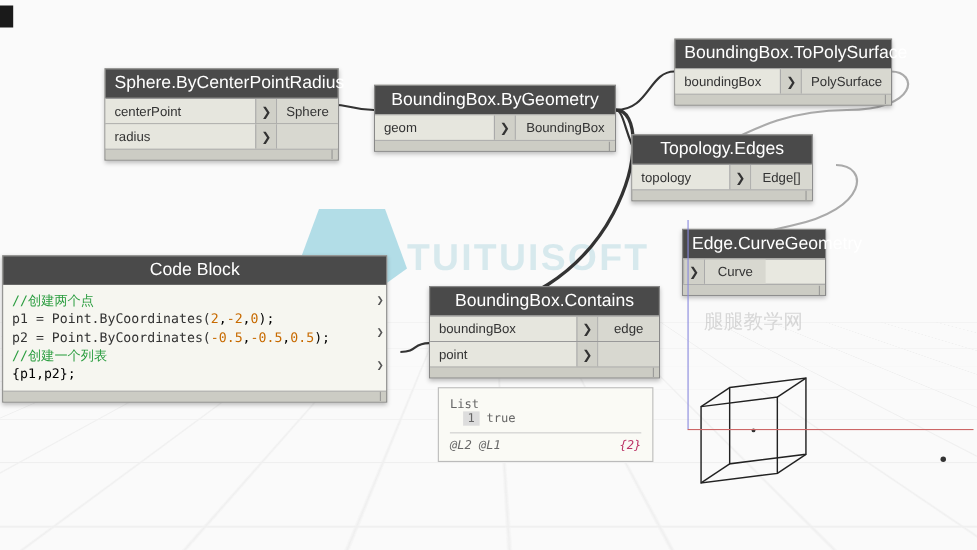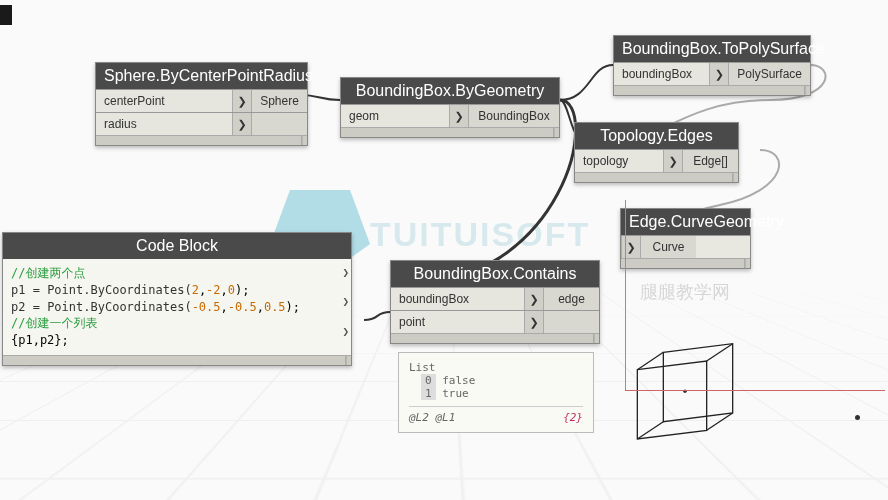--- a/index.html
+++ b/index.html
@@ -206,24 +206,20 @@
   <div class="codeblock-body"><span class="comment">//创建两个点</span>
 <span class="ident">p1 </span><span class="assign">= Point.ByCoordinates(</span><span class="num">2</span><span>,</span><span class="num">-2</span><span>,</span><span class="num">0</span><span>);</span>
 <span class="ident">p2 </span><span class="assign">= Point.ByCoordinates(</span><span class="num">-0.5</span><span>,</span><span class="num">-0.5</span><span>,</span><span class="num">0.5</span><span>);</span>
 <span class="comment">//创建一个列表</span>
 <span>{p1,p2};</span><div class="cb-arrows"><span>❯</span><span>❯</span><span>❯</span></div></div>
   <div class="node-footer">|</div>
 </div>
 
 <div class="preview" style="left:398px; top:352px;">
   <div>List</div>
-  <div style="padding-left:12px;">
-    <span style="background:#ddd;padding:0 4px;">0</span>
-    <span>false</span>
-  </div>
   <div style="padding-left:12px;">
     <span style="background:#ddd;padding:0 4px;">1</span>
     <span>true</span>
   </div>
   <div class="foot">
     <span>@L2 @L1</span>
     <span class="count">{2}</span>
   </div>
 </div>
 

